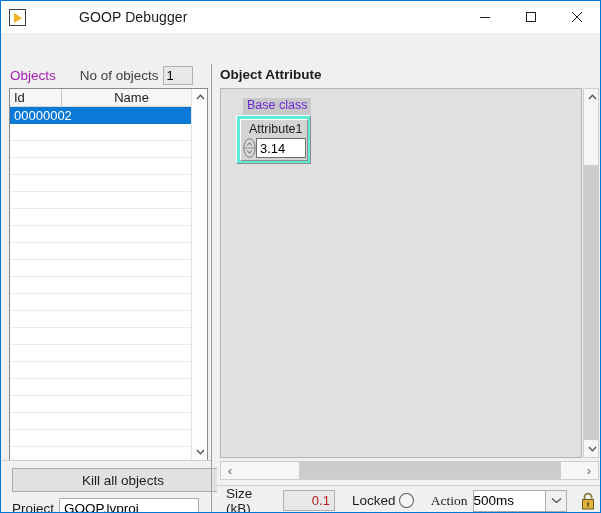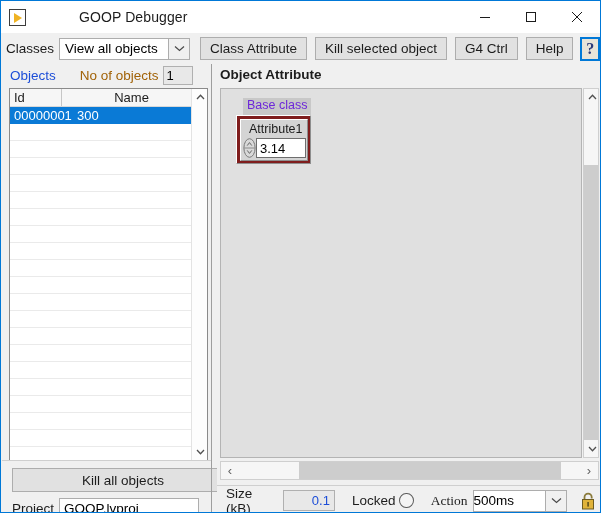--- a/index.html
+++ b/index.html
@@ -120,24 +120,24 @@
     position: absolute; left: 1px; top: 63px;
     width: 210px; height: 449px;
     background: #f0f0f0;
   }
   #objects-row {
     position: absolute; left: 0; top: 0;
     width: 210px; height: 23px;
     display: flex; align-items: center;
   }
   #objects-label {
-    font-size: 13.5px; color: #1d4ed8; margin-left: 8px;
+    font-size: 13.5px; color: #a21caf; margin-left: 8px;
   }
   #noobj-label {
-    font-size: 13.5px; color: #a16207; margin-left: 24px;
+    font-size: 13.5px; color: #404040; margin-left: 24px;
   }
   #noobj-field {
     width: 30px; height: 19px;
     background: #e8e8e8;
     border: 1px solid #b0b0b0;
     margin-left: 4px;
     font-size: 13px; color: #000;
     display: flex; align-items: center;
     padding-left: 3px;
   }
@@ -240,21 +240,21 @@
   #base-class-label {
     position: absolute; left: 22px; top: 9px;
     background: #c8c8c8;
     font-size: 12.5px; color: #6d28d9;
     padding: 1px 4px 2px 4px;
     line-height: 1.1;
   }
   #base-cluster {
     position: absolute; left: 15px; top: 26px;
     width: 75px; height: 49px;
-    background: #7f1d1d;
+    background: #5eead4;
     border: 1px solid #ffffff;
     border-right-color: #8e8e8e;
     border-bottom-color: #8e8e8e;
     padding-left: 11px;
   }
   #attr-box {
     position: absolute; left: 3px; top: 3px;
     width: 68px; height: 42px;
     background: #d4d4d4;
     border: 1px solid #ffffff;
@@ -320,21 +320,21 @@
     position: absolute; left: 216px; top: 487px;
     width: 383px; height: 25px;
     display: flex; align-items: center;
     background: #f0f0f0;
   }
   #status-row .slabel { font-size: 13.5px; color: #1c1c1c; }
   #size-label { margin-left: 9px; }
   #size-field {
     margin-left: 5px; width: 55px; height: 21px;
     background: #e8e8e8; border: 1px solid #b0b0b0;
-    font-size: 13px; color: #1d4ed8;
+    font-size: 13px; color: #b91c1c;
     display: flex; align-items: center; justify-content: flex-end;
     padding-right: 4px;
   }
   #locked-label { margin-left: 17px; }
   #locked-led {
     margin-left: 4px; width: 15px; height: 15px;
     border: 1px solid #5c5c5c; border-radius: 50%;
     background: #f4f4f4;
   }
   #action-label { margin-left: 17px; font-family: Liberation Serif, serif; }
@@ -377,56 +377,37 @@
       </div>
       <div class="wbtn">
         <svg width="12" height="12" viewBox="0 0 12 12">
             <line x1="1" y1="1" x2="11" y2="11" stroke="#1c1c1c" stroke-width="1"></line>
             <line x1="11" y1="1" x2="1" y2="11" stroke="#1c1c1c" stroke-width="1"></line>
           </svg>
       </div>
     </div>
   </div>
 
-  <div id="toolbar">
-    <div id="classes-label">Classes</div>
-    <div id="classes-combo">
-      <div class="cval">View all objects</div>
-      <div class="combo-arrow">
-        <svg width="11" height="7" viewBox="0 0 11 7">
-            <polyline points="1,1.5 5.5,5.5 10,1.5" fill="none" stroke="#4a4a4a" stroke-width="1.2"></polyline>
-          </svg>
-      </div>
-    </div>
-    <div class="tbtn" id="btn-class-attr">Class Attribute</div>
-    <div class="tbtn" id="btn-kill-sel">Kill selected object</div>
-    <div class="tbtn" id="btn-g4ctrl">G4 Ctrl</div>
-    <div class="tbtn" id="btn-help">Help</div>
-    <div id="btn-help-icon">
-      <span class="qmark">?</span>
-    </div>
-  </div>
 
   <div id="left-panel">
 
     <div id="objects-row">
       <div id="objects-label">Objects</div>
       <div id="noobj-label">No of objects</div>
       <div id="noobj-field">1</div>
     </div>
 
     <div id="obj-list">
       <div id="list-header">
         <div class="hcell" id="hdr-id">Id</div>
         <div class="hcell" id="hdr-name">Name</div>
       </div>
       <div id="list-body">
           <div class="lrow sel">
-            <div class="c-id">00000001</div>
-            <div class="c-name">300</div>
+            <div class="c-id">00000002</div>
           </div>
           <div class="lrow">
             <div class="c-id"></div>
             <div class="c-name"></div>
           </div>
           <div class="lrow">
             <div class="c-id"></div>
             <div class="c-name"></div>
           </div>
           <div class="lrow">

